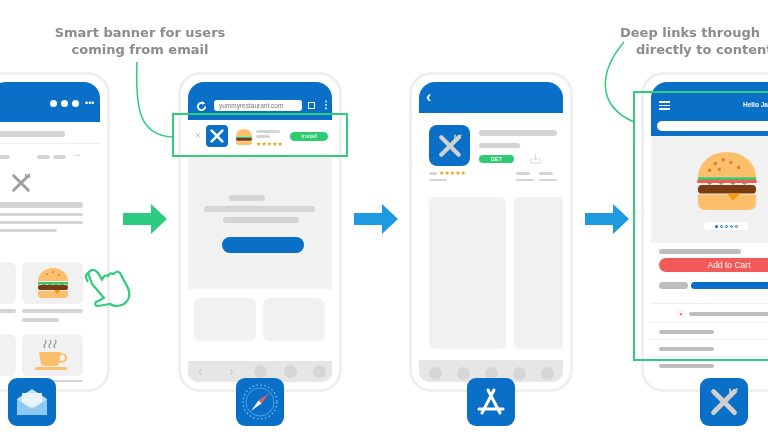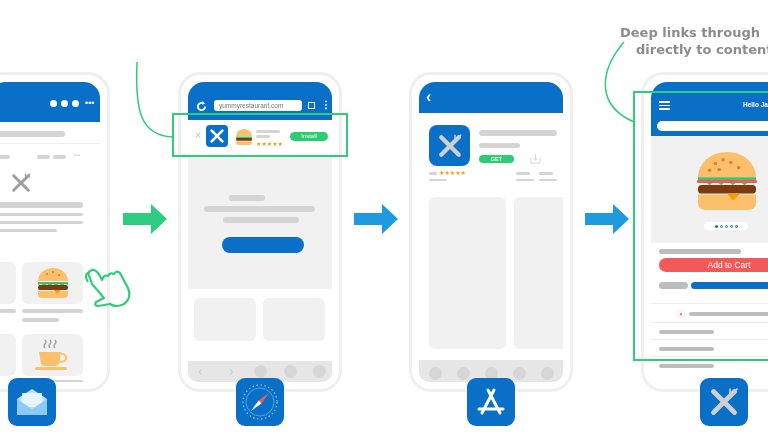--- a/index.html
+++ b/index.html
@@ -20,20 +20,22 @@
   .greenbox { position: absolute; border: 2px solid #2fcc7a; }
   .stars { position: absolute; color: #f39c12; font-size: 6px; letter-spacing: 0px; line-height: 6px; }
   .pill { position: absolute; border-radius: 8px; color: #fff; text-align: center; font-family: "Liberation Sans", sans-serif; }
 </style>
 </head>
 <body>
 
 <div class="stage">
 
   <div class="caption" style="left:40px; top:24px; width:200px;">
+    <div>Smart banner for users</div>
+    <div>coming from email</div>
   </div>
   <div class="caption" style="left:620px; top:24px; width:170px; text-align:left;">
     <div>Deep links through</div>
     <div style="padding-left:16px;">directly to content</div>
   </div>
 
   <svg width="768" height="436" style="position:absolute;left:0;top:0;pointer-events:none;">
     <path d="M137 62 C 135 110, 140 135, 172 137" stroke="#2fcc7a" stroke-width="1.5" fill="none"></path>
     <path d="M624 42 C 600 70, 595 105, 634 122" stroke="#2fcc7a" stroke-width="1.5" fill="none"></path>
   </svg>

